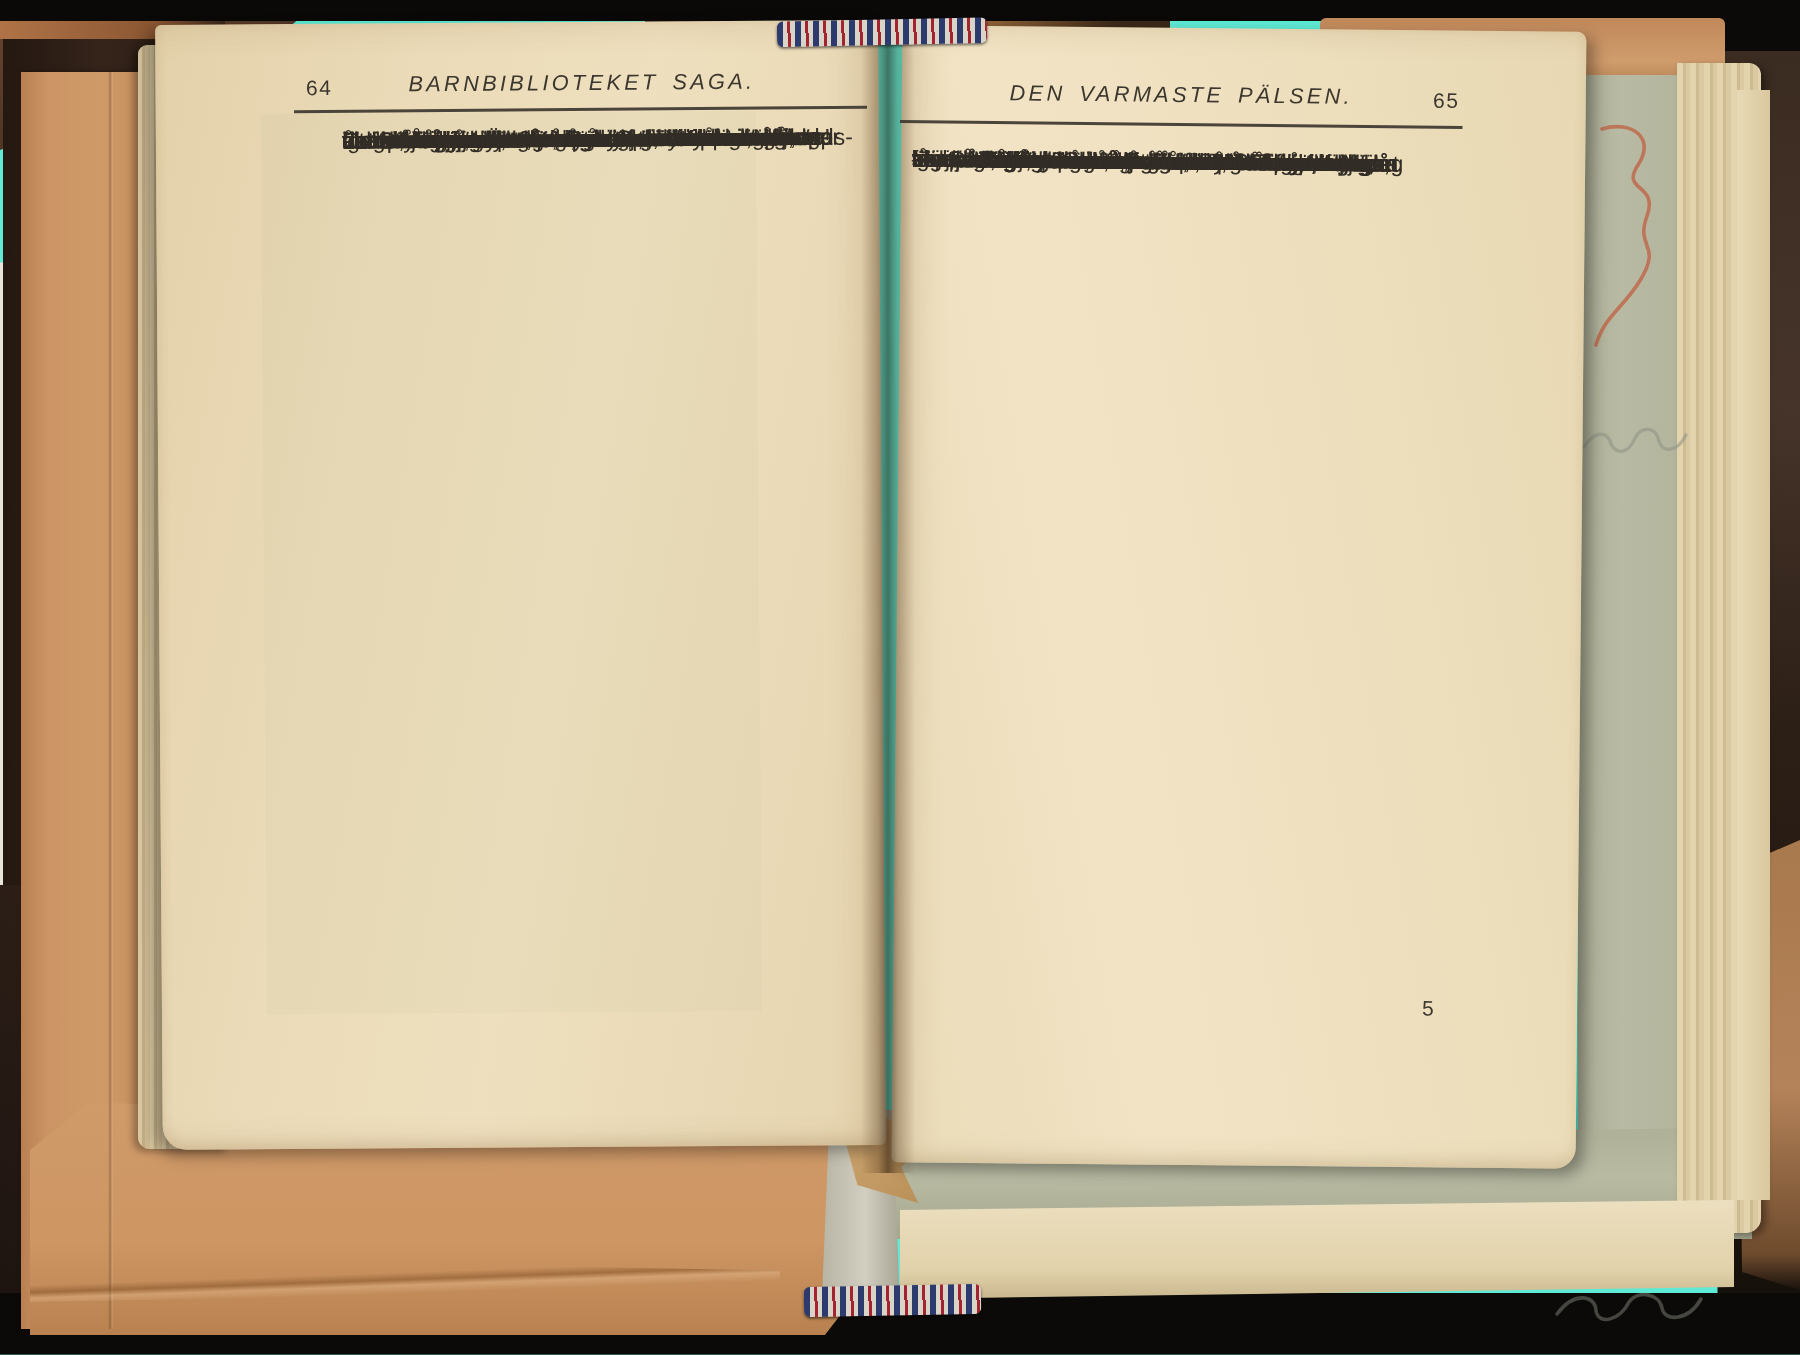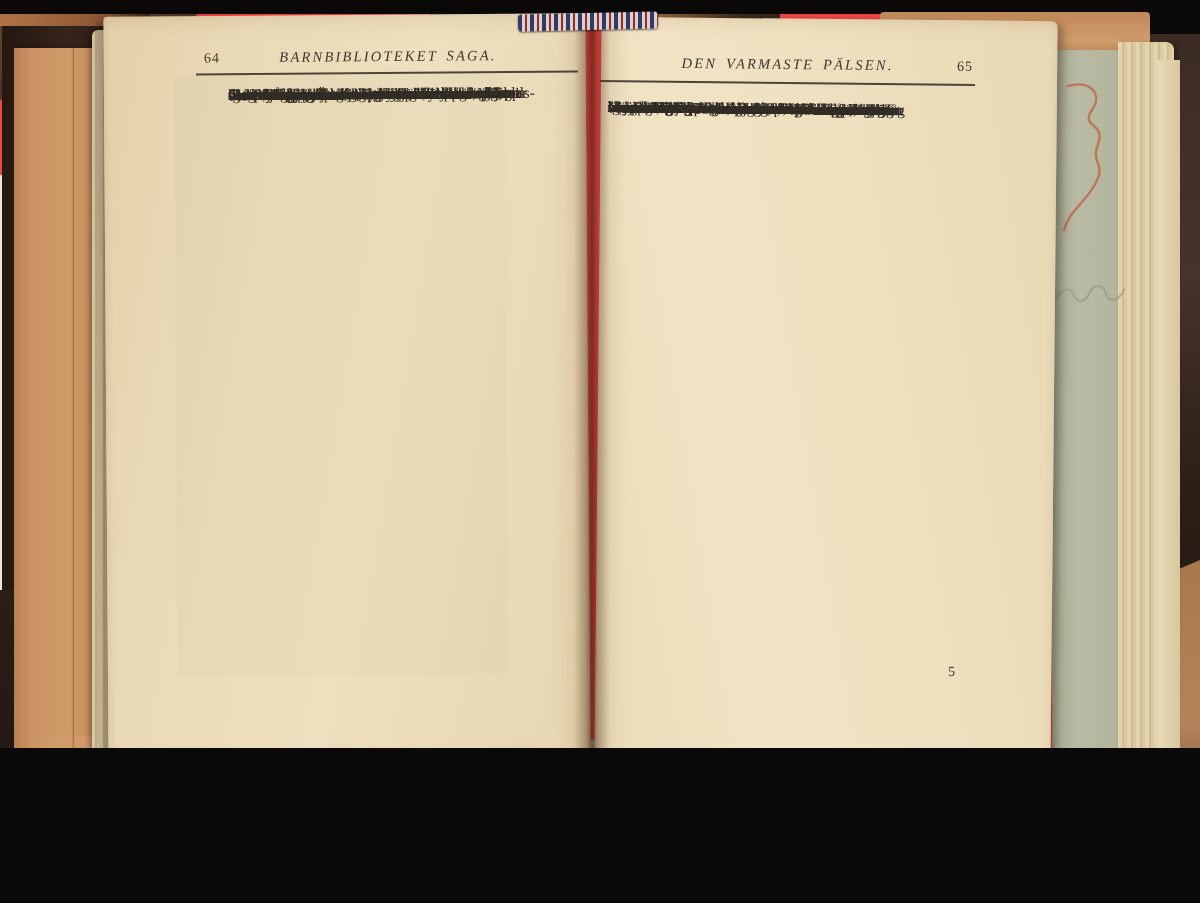--- a/index.html
+++ b/index.html
@@ -1,17 +1,17 @@
 <!DOCTYPE html>
 <html><head>
 <meta charset="utf-8">
 <style>
   html,body{margin:0;padding:0;background:#0b0908;}
-  #photo{position:relative;width:1200px;height:748px;overflow:hidden;
-         background:#ef4444;font-family:Liberation Serif, serif;}
+  #photo{position:relative;width:1200px;height:903px;overflow:hidden;
+         background:#5eead4;font-family:Liberation Sans, sans-serif;}
   #photo *{position:absolute;box-sizing:border-box;}
 
   
   .edge-white{left:0;top:175px;width:3px;height:640px;background:#e9e5da;z-index:1;}
   .top-black{left:0;top:0;width:1200px;height:14px;background:#0a0908;z-index:3;}
   .top-black-right{left:1040px;top:0;width:160px;height:34px;background:#0c0a08;z-index:3;}
   .bottom-black{left:0;top:862px;width:1200px;height:41px;background:#0b0a08;z-index:2;}
 
   .cover-tl{left:0;top:0;width:215px;height:100px;z-index:2;
     background:linear-gradient(160deg,#6a4730,#4f3524 55%,#31211a);

